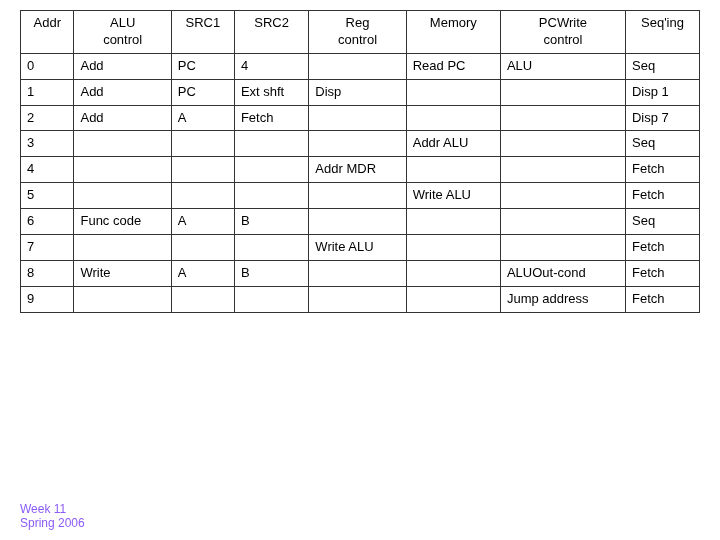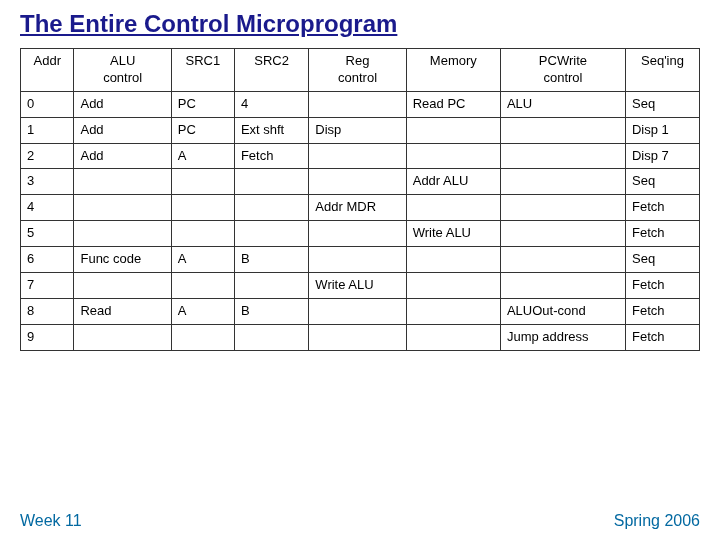--- a/index.html
+++ b/index.html
@@ -46,29 +46,29 @@
       font-weight: normal;
     }
 
     .footer {
       position: absolute;
       bottom: 10px;
       left: 20px;
       right: 20px;
       display: flex;
       justify-content: space-between;
-      font-size: 16px;
-      color: #0369a1;
+      font-size: 12px;
+      color: #8b5cf6;
+      flex-direction: column;
     }
   </style>
 </head>
 <body>
 
 <div class="page-container">
-  <div class="page-title">The Entire Control Microprogram</div>
 
   <table>
     <thead>
       <tr>
         <th>Addr</th>
         <th>ALU<br>control</th>
         <th>SRC1</th>
         <th>SRC2</th>
         <th>Reg<br>control</th>
         <th>Memory</th>
@@ -152,21 +152,21 @@
           <td></td>
           <td></td>
           <td></td>
           <td>Write ALU</td>
           <td></td>
           <td></td>
           <td>Fetch</td>
         </tr>
         <tr>
           <td>8</td>
-          <td>Read</td>
+          <td>Write</td>
           <td>A</td>
           <td>B</td>
           <td></td>
           <td></td>
           <td>ALUOut-cond</td>
           <td>Fetch</td>
         </tr>
         <tr>
           <td>9</td>
           <td></td>

